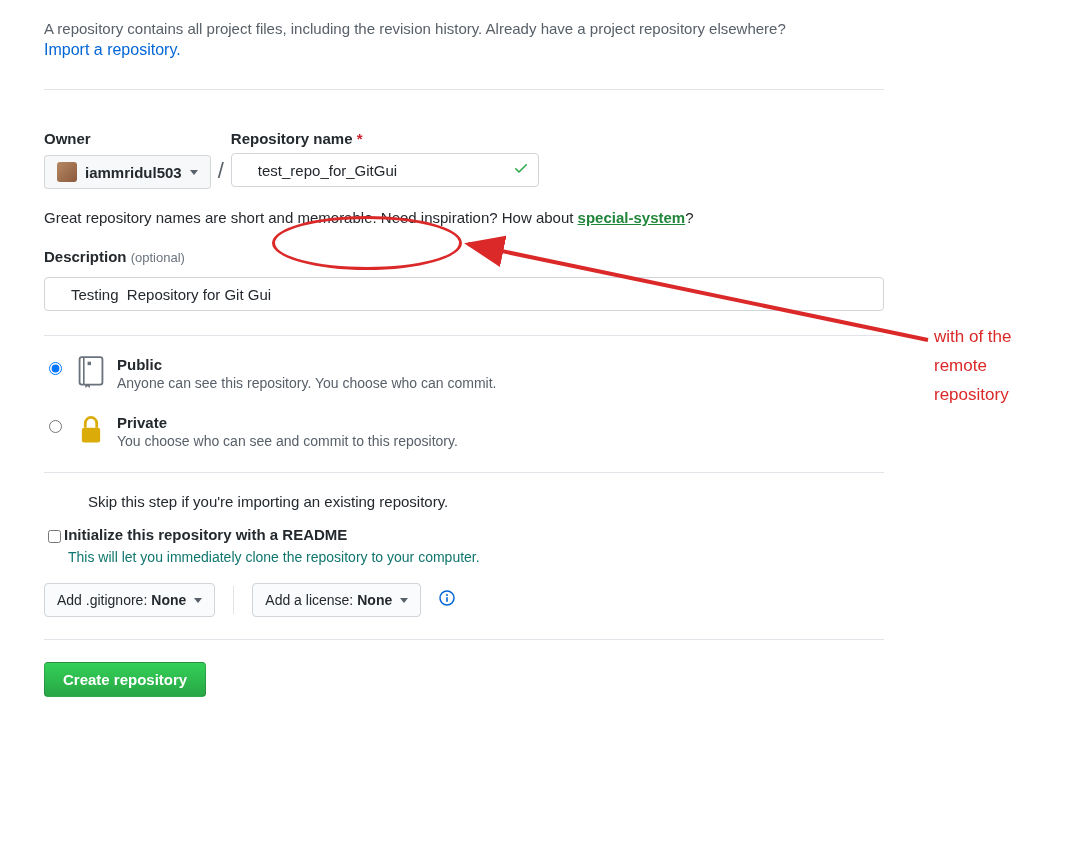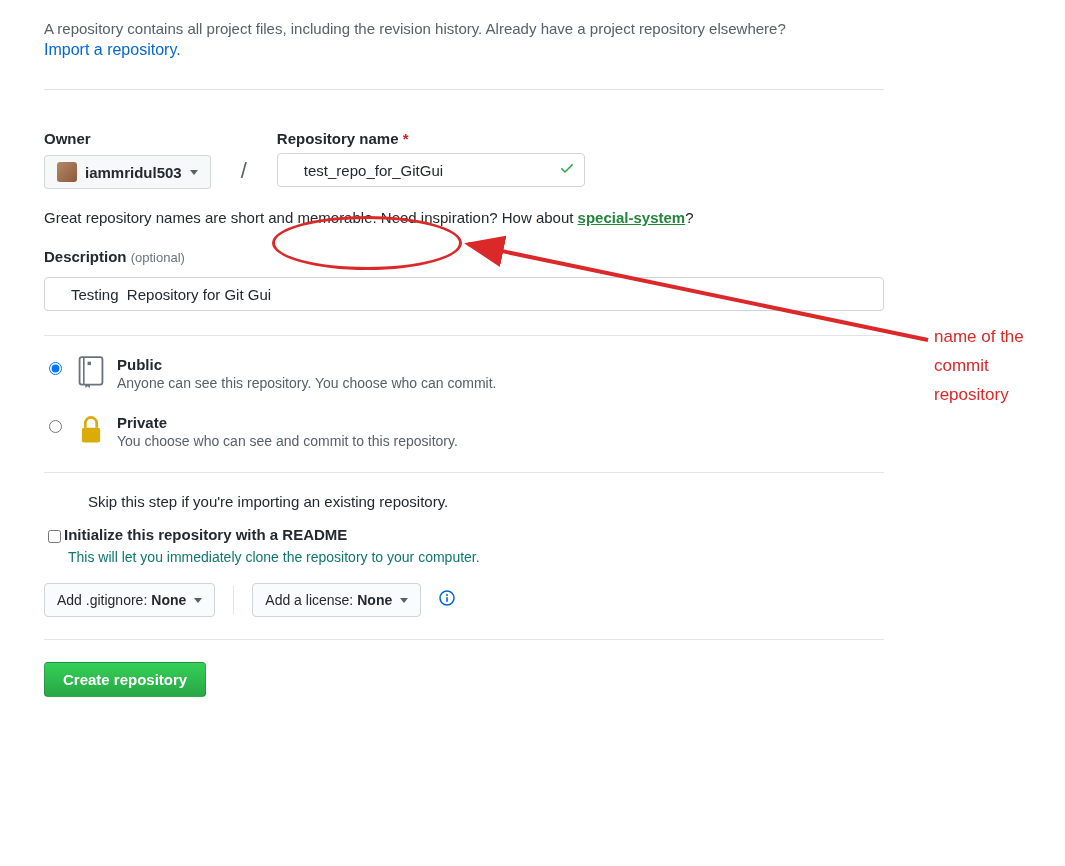--- a/index.html
+++ b/index.html
@@ -23,21 +23,21 @@
     font-size: 15px;
     margin: 0 0 4px 0;
   }
   .link { color: #0366d6; text-decoration: none; }
   hr {
     border: none;
     border-top: 1px solid #e1e4e8;
     margin: 30px 0 40px 0;
   }
   hr.mid { margin: 20px 0; }
-  .row { display: flex; align-items: flex-start; gap: 26px; }
+  .row { display: flex; align-items: flex-start; gap: 3px; }
   .field-group { display: flex; flex-direction: column; }
   label.field-label {
     font-weight: 600;
     font-size: 15px;
     margin-bottom: 6px;
     display: block;
   }
   .req { color: #cb2431; }
   .owner-btn {
     display: inline-flex;
@@ -295,13 +295,13 @@
   <defs>
     <marker id="arrowhead" markerWidth="10" markerHeight="8" refX="9" refY="4" orient="auto">
       <path d="M0,0 L10,4 L0,8 Z" fill="#db2828"></path>
     </marker>
   </defs>
   <line x1="928" y1="340" x2="468" y2="244" stroke="#db2828" stroke-width="4" marker-end="url(#arrowhead)"></line>
 
   <path d="M150 836 Q140 825 132 812" stroke="#db2828" stroke-width="3" fill="none" marker-end="url(#arrowhead)"></path>
 </svg>
 
-<div class="anno-text">name of the commit repository</div>
+<div class="anno-text">with of the remote repository</div>
 
 </body></html>

